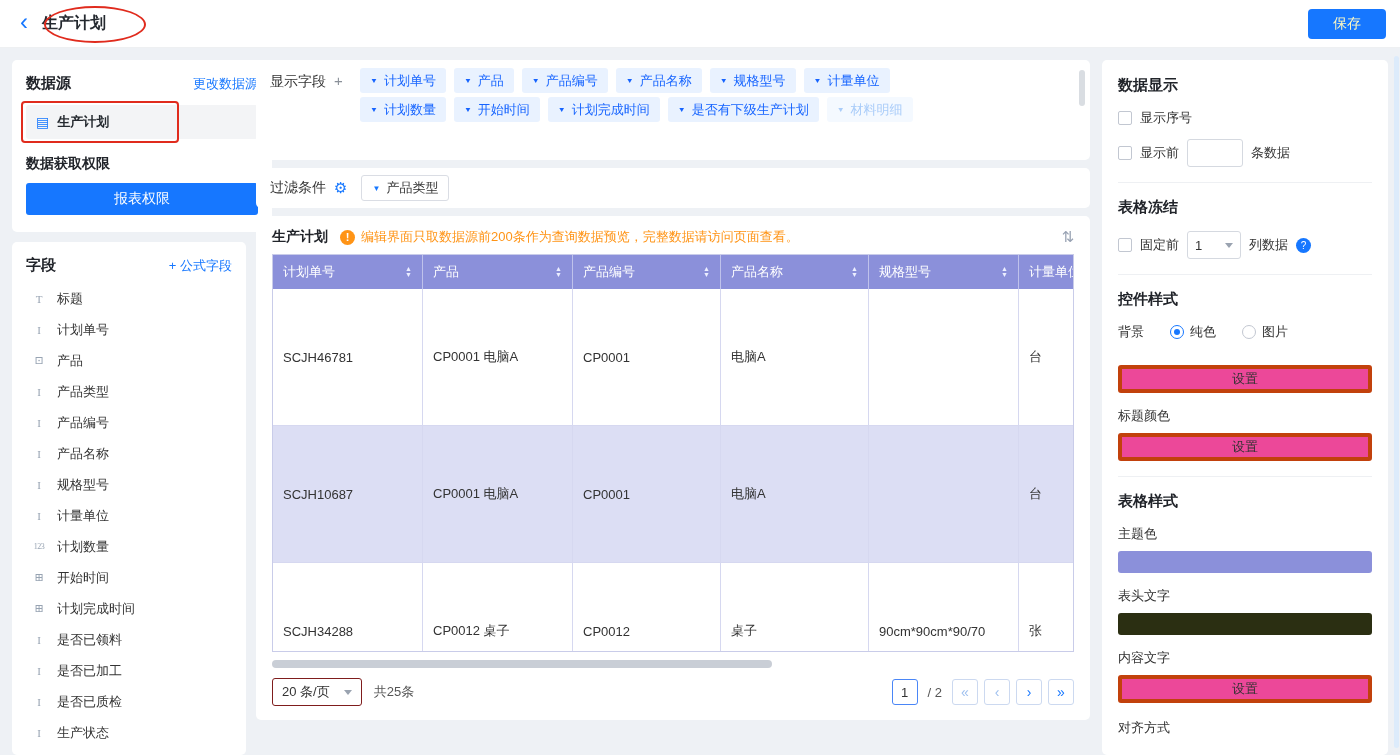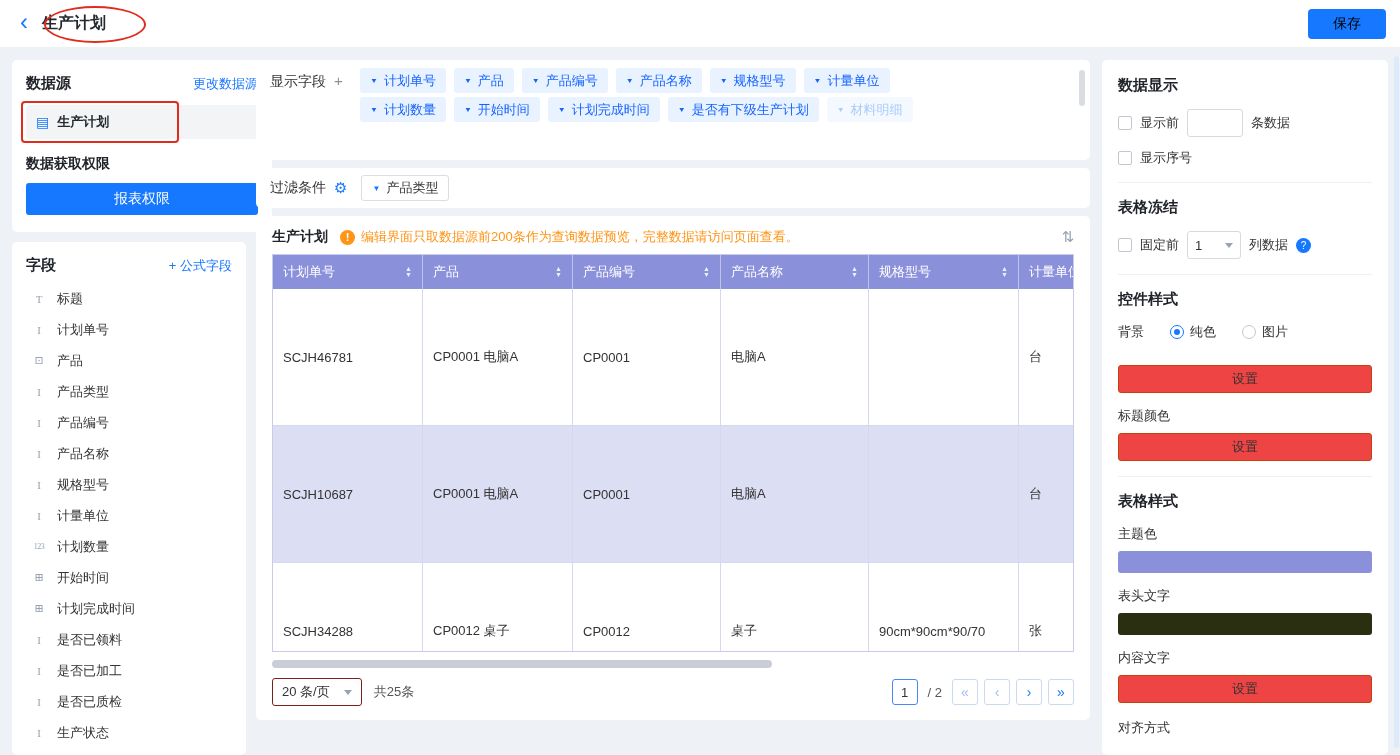--- a/index.html
+++ b/index.html
@@ -16,21 +16,21 @@
     display: flex; align-items: center; padding: 0 14px;
   }
   .back { color: var(--accent, #1677ff); font-size: 24px; line-height: 1; margin: 0 14px 3px 6px; cursor: pointer; }
   .page-title { font-size: 16px; font-weight: 600; color: #24292f; }
   .anno-ellipse {
     position: absolute; left: 44px; top: 6px; width: 102px; height: 37px;
     border: 2.5px solid var(--annotation, #e02b1d); border-radius: 50%; pointer-events: none;
   }
   .save-btn {
     margin-left: auto; width: 78px; height: 30px; border: none; border-radius: 4px;
-    background: var(--accent, #1677ff); color: #000000; font-size: 14px; cursor: pointer;
+    background: var(--accent, #1677ff); color: #fef9c3; font-size: 14px; cursor: pointer;
     font-family: inherit;
   }
 
   .panel { position: absolute; background: #fff; border-radius: 5px; }
 
   
   .p-ds { left: 12px; top: 60px; width: 260px; height: 172px; padding: 14px; }
   .panel-head { display: flex; align-items: center; justify-content: space-between; }
   .panel-head h2 { font-size: 15px; color: #21242a; }
   .link { color: var(--accent, #1677ff); font-size: 13px; cursor: pointer; }
@@ -151,21 +151,21 @@
   }
   .divider { height: 1px; background: #eef0f3; margin: 15px 0; }
   .radio { width: 14px; height: 14px; border: 1px solid #c2c7d1; border-radius: 50%; background: #fff; position: relative; flex: none; cursor: pointer; }
   .radio.checked { border-color: var(--accent, #1677ff); }
   .radio.checked::after {
     content: ""; position: absolute; left: 3px; top: 3px; width: 6px; height: 6px; border-radius: 50%; background: var(--accent, #1677ff);
   }
   .radio-lbl { margin-left: -2px; }
   .gap18 { width: 10px; }
   .set-btn {
-    width: 100%; height: 28px; border: 1px solid #c2410c; border-radius: 3px; background: #ef4444;
+    width: 100%; height: 28px; border: 4px solid #c2410c; border-radius: 3px; background: #ec4899;
     font-size: 13px; color: #333; cursor: pointer; font-family: inherit; margin-top: 12px;
   }
   .set-btn.tight { margin-top: 8px; }
   .sub-lbl { font-size: 13px; color: #333; margin-top: 14px; }
   .swatch { margin-top: 8px; height: 22px; border-radius: 3px; cursor: pointer; }
   .swatch.theme { background: var(--theme-swatch, #8b90da); }
   .swatch.dark { background: var(--header-text-swatch, #2b2f12); }
 
   .page-scrollbar { position: absolute; right: 1px; top: 56px; width: 5px; height: 692px; background: #dcebfb; border-radius: 3px; cursor: pointer; }
 </style>
@@ -423,27 +423,27 @@
         <span class="pbtn on">›</span>
         <span class="pbtn on">»</span>
       </span>
     </div>
   </div>
 
   <div class="panel p-set">
     <div class="sec-h">数据显示</div>
     <div class="set-row">
       <span class="cbx"></span>
+      <span>显示序号</span>
+    </div>
+    <div class="set-row">
+      <span class="cbx"></span>
       <span>显示前</span>
       <input class="mini-input" value="" style="">
       <span>条数据</span>
-    </div>
-    <div class="set-row">
-      <span class="cbx"></span>
-      <span>显示序号</span>
     </div>
 
     <div class="divider"></div>
 
     <div class="sec-h">表格冻结</div>
     <div class="set-row">
       <span class="cbx"></span>
       <span>固定前</span>
       <span class="mini-select">
         <span>1</span>

